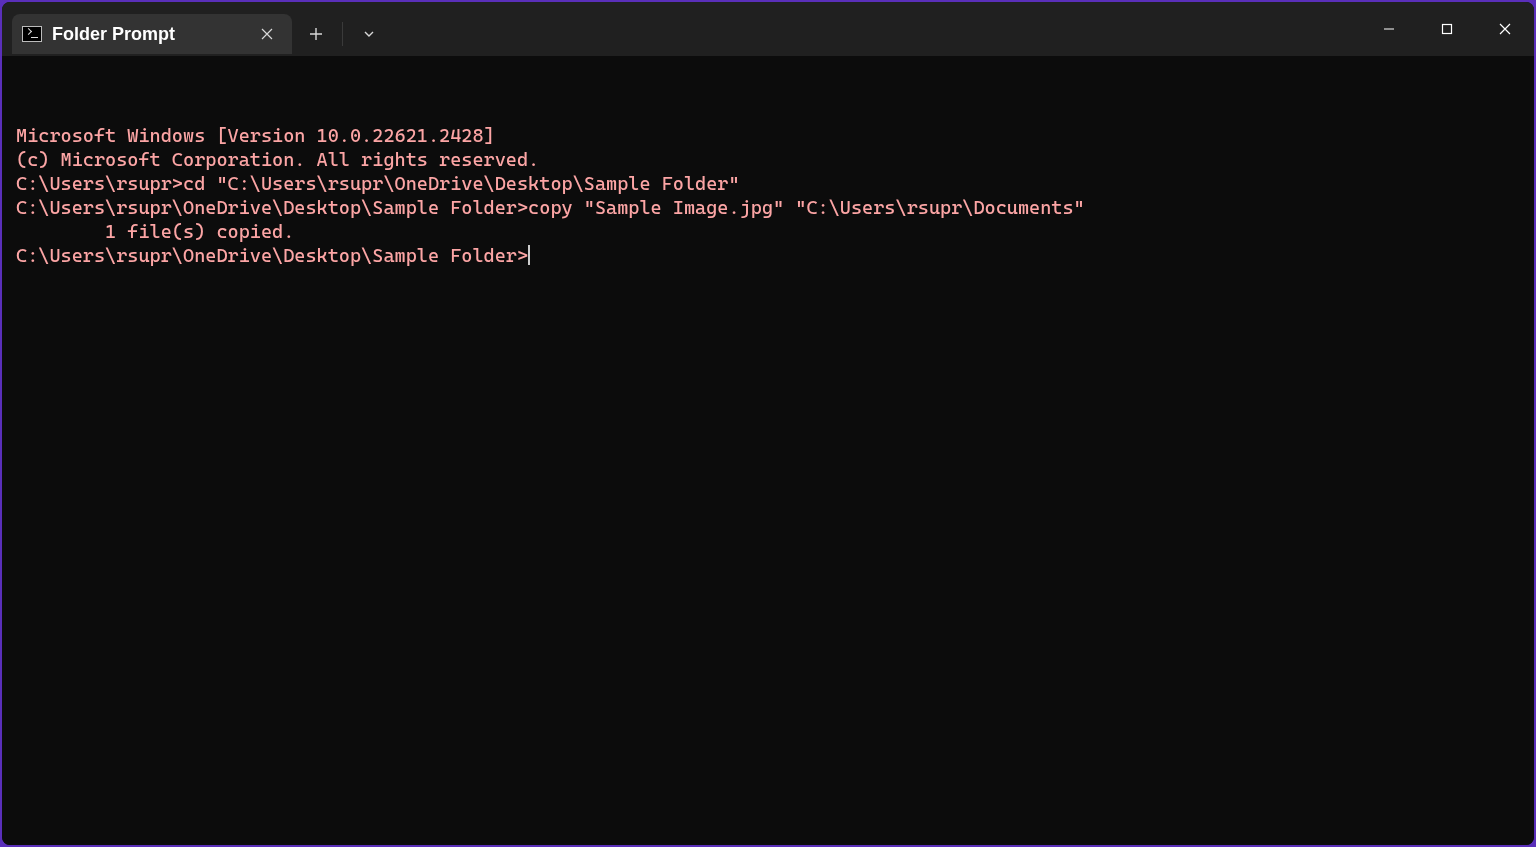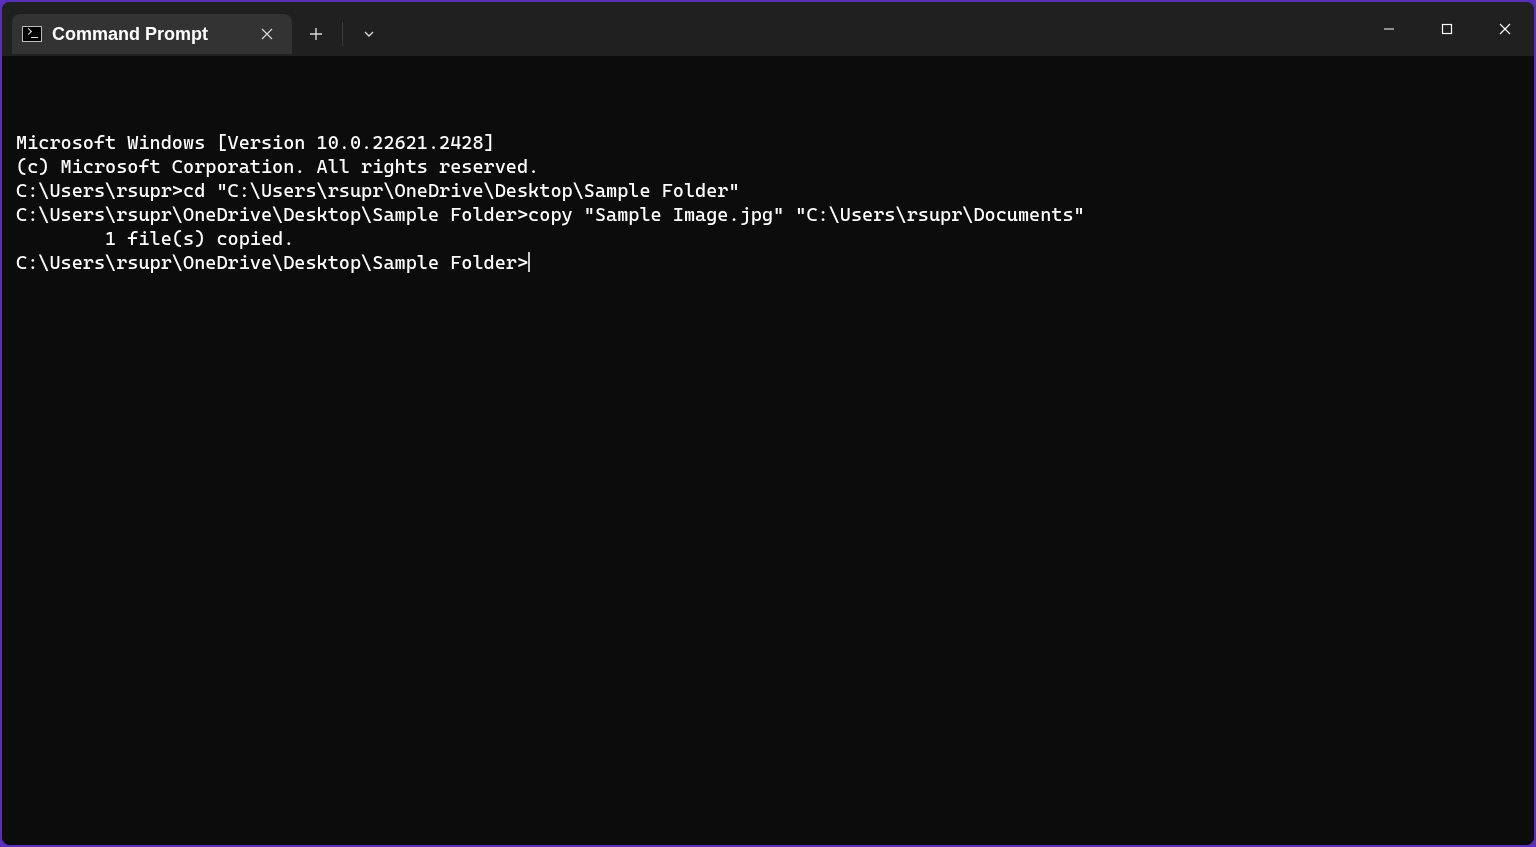--- a/index.html
+++ b/index.html
@@ -90,25 +90,25 @@
       align-self: flex-start;
     }
     .win-btn {
       width: 58px; height: 44px;
       display: flex; align-items: center; justify-content: center;
       color: #ffffff;
     }
     .terminal-body {
       flex: 1;
       background: #0c0c0c;
-      color: #ffffff;
+      color: #fca5a5;
       font-family: Consolas, "Cascadia Mono", monospace;
       font-size: 19px;
       line-height: 24px;
-      padding: 26px 6px 6px 14px;
+      padding: 19px 6px 6px 14px;
       white-space: pre;
       overflow: hidden;
       position: relative;
     }
     .line { white-space: pre; }
     .cursor {
       display: inline-block;
       width: 1.5px; height: 20px;
       background: #cccccc;
       vertical-align: text-bottom;
@@ -117,21 +117,21 @@
     svg { display: block; }
   </style>
 </head>
 <body>
 
 <div class="window">
   <div class="titlebar">
     <div class="tabs-area">
       <div class="tab">
         <span class="cmd-icon"></span>
-        <span class="title">Command Prompt</span>
+        <span class="title">Folder Prompt</span>
         <span class="close">
           <svg width="12" height="12" viewBox="0 0 12 12">
             <path d="M1 1 L11 11 M11 1 L1 11" stroke="currentColor" stroke-width="1.2" fill="none"></path>
           </svg>
         </span>
       </div>
       <div class="toolbar-btn">
         <svg width="14" height="14" viewBox="0 0 14 14">
           <path d="M7 1 V13 M1 7 H13" stroke="currentColor" stroke-width="1.4" fill="none"></path>
         </svg>

